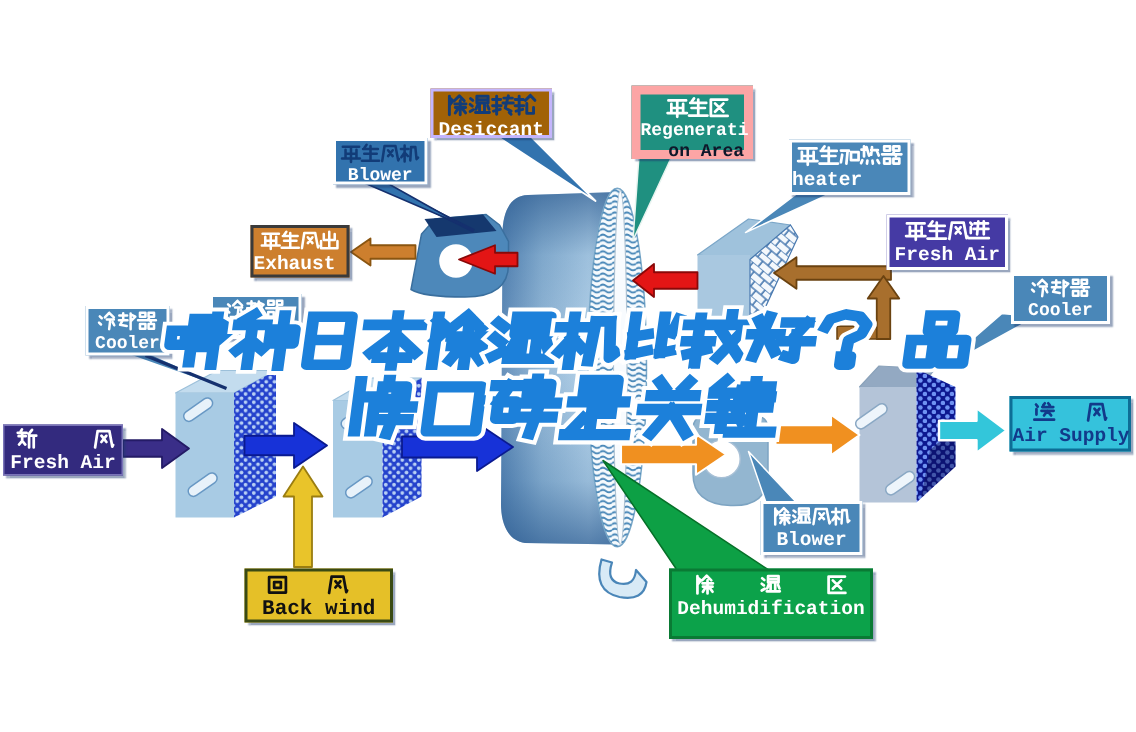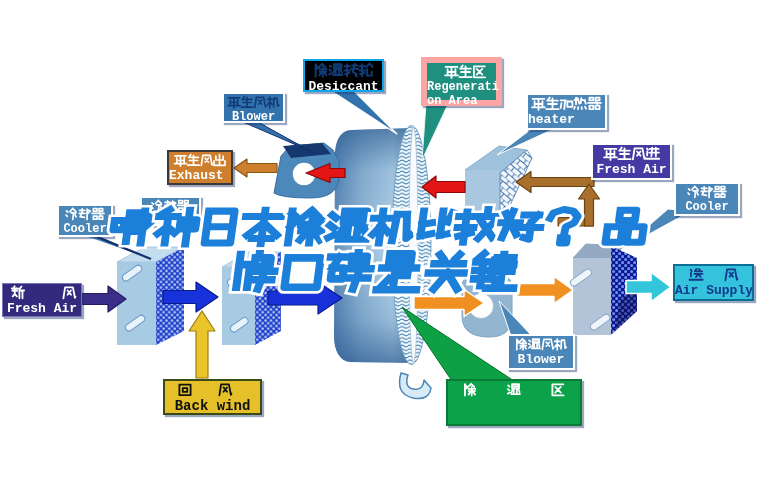--- a/index.html
+++ b/index.html
@@ -94,21 +94,21 @@
     <polygon points="277.0,163.5 247.0,163.5 247.0,159.0 234.0,168.0 247.0,177.0 247.0,172.5 277.0,172.5" fill="#cd7f2e" stroke="#8a5510" stroke-width="1.2" stroke-linejoin="round"></polygon>
     <polygon points="345.0,168.5 330.0,168.5 330.0,163.5 306.0,173.0 330.0,182.5 330.0,177.5 345.0,177.5" fill="#e31515" stroke="#8a0808" stroke-width="1.2" stroke-linejoin="round"></polygon>
     <polygon points="465.0,181.5 436.0,181.5 436.0,176.0 422.0,187.0 436.0,198.0 436.0,192.5 465.0,192.5" fill="#e31515" stroke="#8a0808" stroke-width="1.2" stroke-linejoin="round"></polygon>
     <polygon points="594.0,177.5 531.0,177.5 531.0,171.5 516.0,182.0 531.0,192.5 531.0,186.5 594.0,186.5" fill="#a86f2d" stroke="#6a4210" stroke-width="1.2" stroke-linejoin="round"></polygon>
     <rect x="558" y="217.5" width="35" height="8.5" fill="#a86f2d" stroke="#6a4210" stroke-width="1"></rect>
     <polygon points="584.5,226.0 584.5,199.0 578.5,199.0 589.0,184.0 599.5,199.0 593.5,199.0 593.5,226.0" fill="#a86f2d" stroke="#6a4210" stroke-width="1.2" stroke-linejoin="round"></polygon>
     <polygon points="414.0,296.5 464.0,296.5 464.0,289.5 484.0,303.0 464.0,316.5 464.0,309.5 414.0,309.5" fill="#f09020" stroke="#ffffff" stroke-width="1.4" stroke-linejoin="round"></polygon>
     <polygon points="517.0,283.5 554.0,283.5 554.0,276.5 573.0,290.0 554.0,303.5 554.0,296.5 517.0,296.5" fill="#f09020" stroke="#ffffff" stroke-width="1.4" stroke-linejoin="round"></polygon>
     <polygon points="626.0,280.5 651.0,280.5 651.0,272.0 671.0,287.0 651.0,302.0 651.0,293.5 626.0,293.5" fill="#33c6da" stroke="#ffffff" stroke-width="1.6" stroke-linejoin="round"></polygon>
   </svg>
-<div style="position:absolute;left:303px;top:59px;width:81px;height:33px;background:#000000;border:2px solid #0ea5e9;box-sizing:border-box;z-index:30;box-shadow:2px 2px 1px rgba(30,60,110,0.45)">
+<div style="position:absolute;left:287px;top:59px;width:81px;height:33px;background:#a16207;border:2px solid #c4b5fd;box-sizing:border-box;z-index:30;box-shadow:2px 2px 1px rgba(30,60,110,0.45)">
     <svg width="77" height="17" viewBox="0 0 77 17" style="display:block;margin-top:1px">
       <g transform="translate(8.5,1) scale(0.1500)">
         <path d="M14,8 L14,90 M14,14 L30,28 L14,48 M58,6 L36,28 M58,6 L80,28 M38,42 L88,42 M40,58 L86,58 M62,28 L62,90 M50,66 L40,82 M74,66 L86,82" fill="none" stroke="#123c78" stroke-width="13" stroke-linecap="round" stroke-linejoin="round"></path>
       </g>
       <g transform="translate(23.5,1) scale(0.1500)">
         <path d="M8,18 L18,26 M6,44 L16,52 M6,76 L20,68 M36,8 L86,8 L86,38 L36,38 L36,8 M36,23 L86,23 M48,46 L48,72 M70,46 L70,72 M38,50 L32,66 M84,50 L90,66 M30,80 L92,80" fill="none" stroke="#123c78" stroke-width="13" stroke-linecap="round" stroke-linejoin="round"></path>
       </g>
       <g transform="translate(38.5,1) scale(0.1500)">
         <path d="M6,22 L42,22 M6,50 L44,50 M24,8 L24,88 M10,74 L40,66 M56,16 L94,16 M52,38 L98,38 M76,6 L62,60 L88,74 M80,80 L88,88" fill="none" stroke="#123c78" stroke-width="13" stroke-linecap="round" stroke-linejoin="round"></path>
       </g>
@@ -141,21 +141,21 @@
         <path d="M8,14 L92,14 M22,30 L22,74 M78,30 L78,74 M22,50 L78,50 M4,74 L96,74 M50,14 L50,92" fill="none" stroke="#fff" stroke-width="13" stroke-linecap="round" stroke-linejoin="round"></path>
       </g>
       <g transform="translate(31.5,1) scale(0.1400)">
         <path d="M30,4 L18,20 M12,26 L88,26 M18,50 L82,50 M6,86 L94,86 M50,10 L50,86" fill="none" stroke="#fff" stroke-width="13" stroke-linecap="round" stroke-linejoin="round"></path>
       </g>
       <g transform="translate(45.5,1) scale(0.1400)">
         <path d="M88,10 L10,10 L10,88 L90,88 M30,28 L70,68 M70,28 L30,68" fill="none" stroke="#fff" stroke-width="13" stroke-linecap="round" stroke-linejoin="round"></path>
       </g>
     </svg>
     <div style="font:bold 12px 'Liberation Mono',monospace;color:#fff;line-height:14px;text-align:center;white-space:nowrap">Regenerati</div>
-    <div style="font:bold 12px 'Liberation Mono',monospace;color:#ffffff;line-height:14px;text-align:left;white-space:nowrap">on Area</div>
+    <div style="font:bold 12px 'Liberation Mono',monospace;color:#0f172a;line-height:14px;text-align:right;white-space:nowrap">on Area</div>
   </div>
 <div style="position:absolute;left:526px;top:93px;width:81px;height:37px;background:#4a87b8;border:2px solid #fff;box-sizing:border-box;z-index:30;box-shadow:2px 2px 1px rgba(30,60,110,0.45)">
     <svg width="77" height="16" viewBox="0 0 77 16" style="display:block;margin-top:1px">
       <g transform="translate(3.5,1) scale(0.1400)">
         <path d="M8,14 L92,14 M22,30 L22,74 M78,30 L78,74 M22,50 L78,50 M4,74 L96,74 M50,14 L50,92" fill="none" stroke="#fff" stroke-width="13" stroke-linecap="round" stroke-linejoin="round"></path>
       </g>
       <g transform="translate(17.5,1) scale(0.1400)">
         <path d="M30,4 L18,20 M12,26 L88,26 M18,50 L82,50 M6,86 L94,86 M50,10 L50,86" fill="none" stroke="#fff" stroke-width="13" stroke-linecap="round" stroke-linejoin="round"></path>
       </g>
       <g transform="translate(31.5,1) scale(0.1400)">
@@ -290,20 +290,21 @@
       <g transform="translate(15.0,1) scale(0.1400)">
         <path d="M14,8 L14,90 M14,14 L30,28 L14,48 M58,6 L36,28 M58,6 L80,28 M38,42 L88,42 M40,58 L86,58 M62,28 L62,90 M50,66 L40,82 M74,66 L86,82" fill="none" stroke="#fff" stroke-width="13" stroke-linecap="round" stroke-linejoin="round"></path>
       </g>
       <g transform="translate(59.0,1) scale(0.1400)">
         <path d="M8,18 L18,26 M6,44 L16,52 M6,76 L20,68 M36,8 L86,8 L86,38 L36,38 L36,8 M36,23 L86,23 M48,46 L48,72 M70,46 L70,72 M38,50 L32,66 M84,50 L90,66 M30,80 L92,80" fill="none" stroke="#fff" stroke-width="13" stroke-linecap="round" stroke-linejoin="round"></path>
       </g>
       <g transform="translate(103.0,1) scale(0.1400)">
         <path d="M88,10 L10,10 L10,88 L90,88 M30,28 L70,68 M70,28 L30,68" fill="none" stroke="#fff" stroke-width="13" stroke-linecap="round" stroke-linejoin="round"></path>
       </g>
     </svg>
+    <div style="font:bold 13px 'Liberation Mono',monospace;color:#fff;line-height:15px;text-align:center;white-space:nowrap">Dehumidification</div>
   </div>
 <div style="position:absolute;left:673px;top:264px;width:81px;height:37px;background:#35c2dc;border:2px solid #0d6e96;box-sizing:border-box;z-index:30;box-shadow:2px 2px 1px rgba(30,60,110,0.45)">
     <svg width="77" height="16" viewBox="0 0 77 16" style="display:block;margin-top:1px">
       <g transform="translate(14.0,1) scale(0.1400)">
         <path d="M54,6 L46,16 M70,6 L78,16 M42,24 L94,24 M38,42 L96,42 M66,42 L50,64 M66,42 L84,64 M12,12 L20,22 M14,34 L14,60 M4,84 L98,84" fill="none" stroke="#123a8a" stroke-width="13" stroke-linecap="round" stroke-linejoin="round"></path>
       </g>
       <g transform="translate(49.0,1) scale(0.1400)">
         <path d="M22,10 L10,88 M22,10 L78,10 M78,10 L92,84 L96,76 M40,32 L64,62 M64,32 L40,62" fill="none" stroke="#123a8a" stroke-width="13" stroke-linecap="round" stroke-linejoin="round"></path>
       </g>
     </svg>

